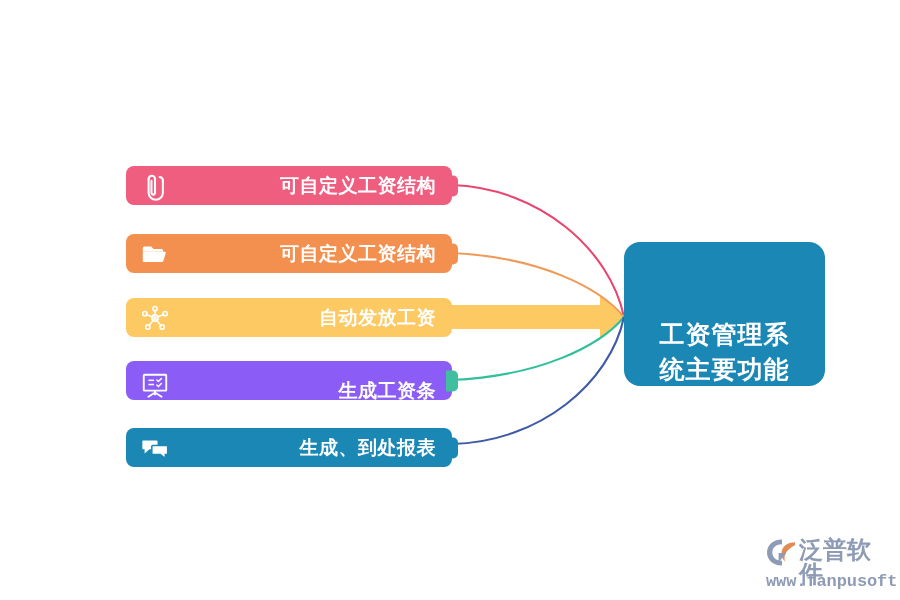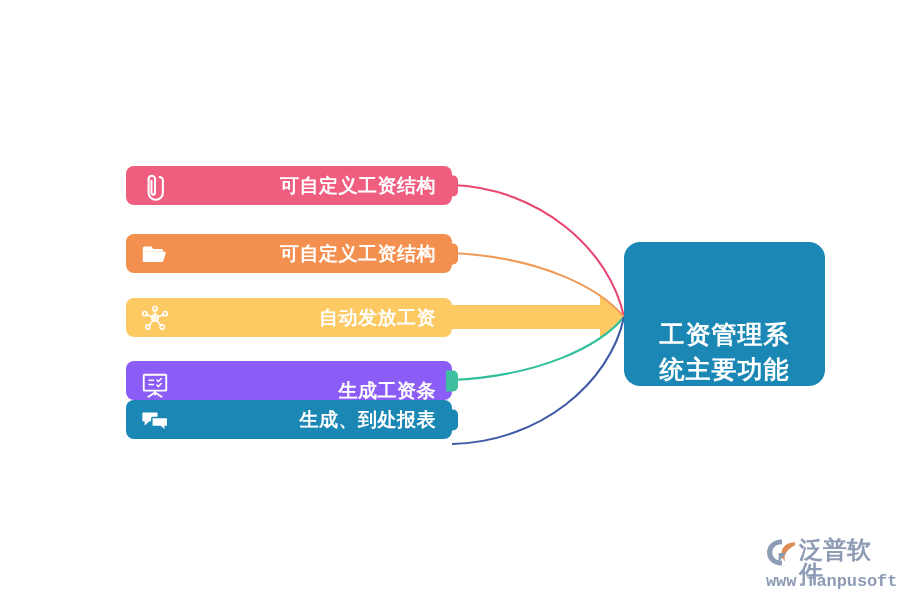--- a/index.html
+++ b/index.html
@@ -193,21 +193,21 @@
       <line x1="23" y1="28.5" x2="16" y2="24" stroke="#ffffff" stroke-width="2" stroke-linecap="round"></line>
       <line x1="9" y1="11" x2="15" y2="11" stroke="#ffffff" stroke-width="1.6"></line>
       <line x1="9" y1="15.5" x2="15" y2="15.5" stroke="#ffffff" stroke-width="1.6"></line>
       <path d="M18 10.6 l1.6 1.7 l3.2 -3.3" fill="none" stroke="#ffffff" stroke-width="1.6" stroke-linecap="round" stroke-linejoin="round"></path>
       <path d="M18 16 l1.6 1.7 l3.2 -3.3" fill="none" stroke="#ffffff" stroke-width="1.6" stroke-linecap="round" stroke-linejoin="round"></path>
     </svg>
     <span class="bar-label">生成工资条</span>
     <span class="bar-tab" style="background: rgb(64, 191, 160);"></span>
   </div>
 
-  <div class="feature-bar" id="bar-4" style="top: 400px; background: rgb(26, 135, 180); gap: 33px;">
+  <div class="feature-bar" id="bar-4" style="top: 428px; background: rgb(26, 135, 180); gap: 33px;">
     <svg class="bar-icon" viewBox="0 0 32 32" xmlns="http://www.w3.org/2000/svg">
       <path d="M3.5 8 h14.2 a1 1 0 0 1 1 1 v7.4 a1 1 0 0 1 -1 1 h-7.6 l-5.2 4.4 v-4.4 h-1.4 a1 1 0 0 1 -1 -1 v-7.4 a1 1 0 0 1 1 -1 z" fill="#ffffff"></path>
       <path d="M13.6 13.2 h14.9 a1 1 0 0 1 1 1 v7.6 a1 1 0 0 1 -1 1 h-1.5 v4.5 l-5.3 -4.5 h-8.1 a1 1 0 0 1 -1 -1 v-7.6 a1 1 0 0 1 1 -1 z" fill="#ffffff" stroke="#1a87b4" stroke-width="1.6"></path>
     </svg>
     <span class="bar-label">生成、到处报表</span>
     <span class="bar-tab" style="background: rgb(26, 135, 180);"></span>
   </div>
 
   <div id="main-box" style="background: rgb(26, 135, 180);">
     <div id="main-box-title" style="color: rgb(255, 255, 255);">工资管理系统主要功能</div>

